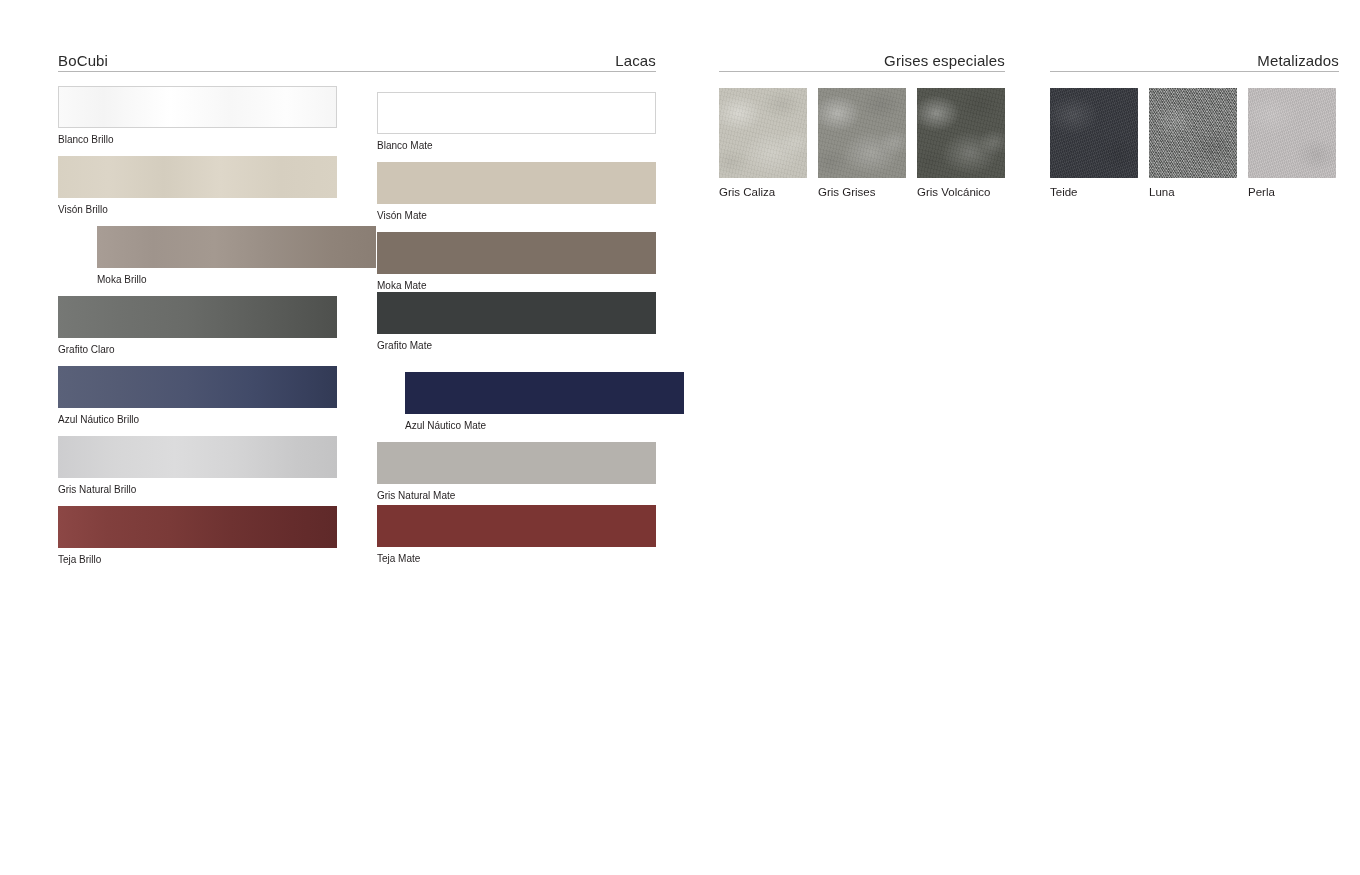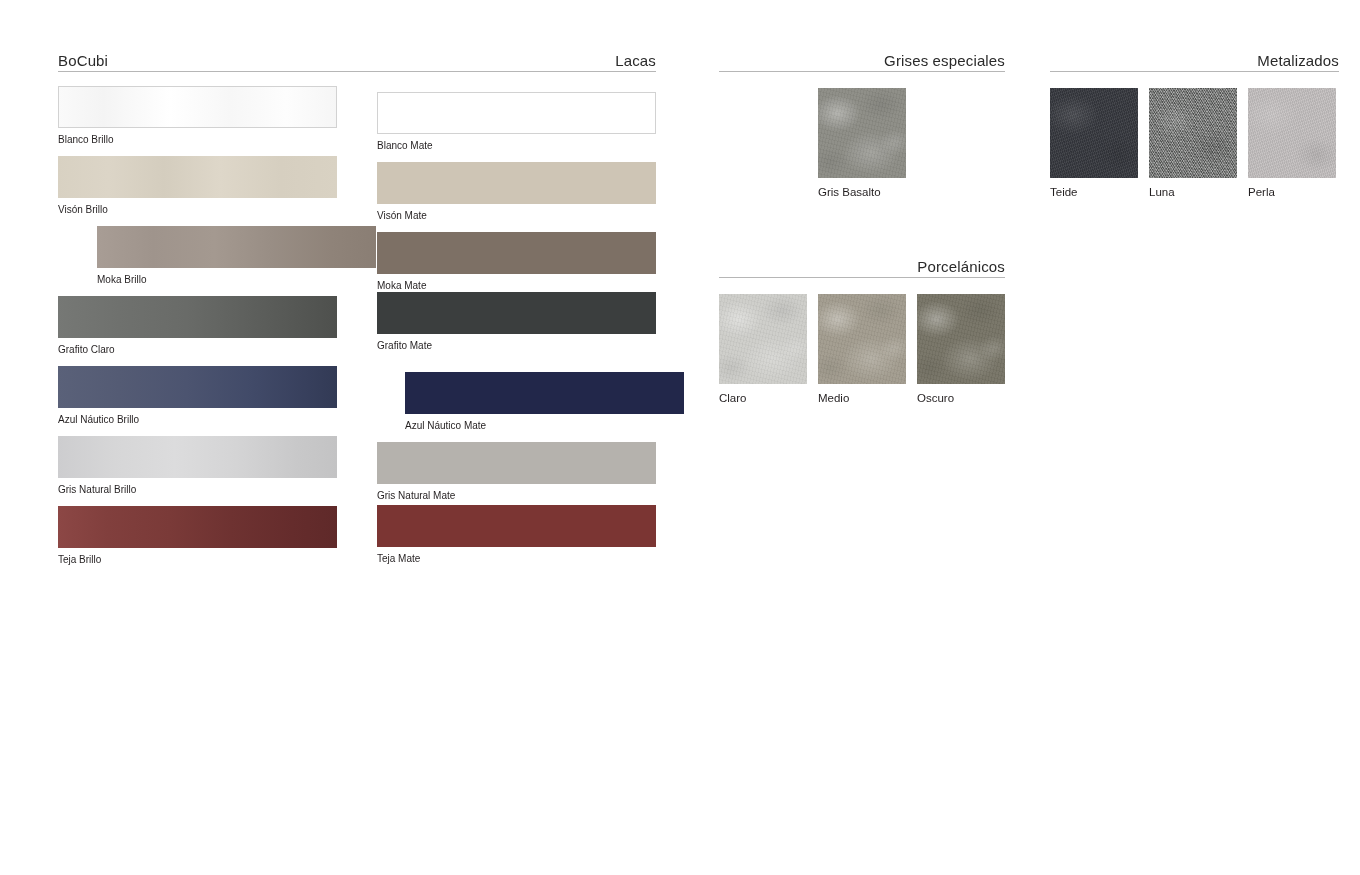--- a/index.html
+++ b/index.html
@@ -208,23 +208,31 @@
         </div>
       </div>
   </div>
 
   <div class="section" style="left:719px; top:42px; width:286px;">
     <div class="section-head">
       <div class="section-title right">Grises especiales</div>
       <div class="section-rule"></div>
     </div>
     <div class="sq-row" id="row-grises" style="left:0; top:46px; height:112px; width:286px;">
+        <div class="sq-item" style="left: 0px;">
+          <div class="sq-chip tex tex-stone" style="background: rgb(195, 193, 183);"></div>
+          <div class="sq-label">Gris Caliza</div>
+        </div>
         <div class="sq-item" style="left: 99px;">
           <div class="sq-chip tex tex-stone" style="background: rgb(138, 138, 131);"></div>
-          <div class="sq-label">Gris Basalto</div>
+          <div class="sq-label">Gris Grises</div>
+        </div>
+        <div class="sq-item" style="left: 198px;">
+          <div class="sq-chip tex tex-stone" style="background: rgb(78, 80, 73);"></div>
+          <div class="sq-label">Gris Volcánico</div>
         </div>
       </div>
   </div>
 
   <div class="section" style="left:1050px; top:42px; width:289px;">
     <div class="section-head">
       <div class="section-title right">Metalizados</div>
       <div class="section-rule"></div>
     </div>
     <div class="sq-row" id="row-metalizados" style="left:0; top:46px; height:112px; width:289px;">
@@ -236,34 +244,14 @@
           <div class="sq-chip tex tex-metal" style="background: rgb(120, 122, 120);"></div>
           <div class="sq-label">Luna</div>
         </div>
         <div class="sq-item" style="left: 198px;">
           <div class="sq-chip tex tex-fine" style="background: rgb(196, 192, 192);"></div>
           <div class="sq-label">Perla</div>
         </div>
       </div>
   </div>
 
-  <div class="section" style="left:719px; top:248px; width:286px;">
-    <div class="section-head">
-      <div class="section-title right">Porcelánicos</div>
-      <div class="section-rule"></div>
-    </div>
-    <div class="sq-row" id="row-porcelanicos" style="left:0; top:46px; height:112px; width:286px;">
-        <div class="sq-item" style="left: 0px;">
-          <div class="sq-chip tex tex-stone" style="background: rgb(205, 205, 201);"></div>
-          <div class="sq-label">Claro</div>
-        </div>
-        <div class="sq-item" style="left: 99px;">
-          <div class="sq-chip tex tex-stone" style="background: rgb(160, 154, 140);"></div>
-          <div class="sq-label">Medio</div>
-        </div>
-        <div class="sq-item" style="left: 198px;">
-          <div class="sq-chip tex tex-stone" style="background: rgb(116, 113, 99);"></div>
-          <div class="sq-label">Oscuro</div>
-        </div>
-      </div>
-  </div>
 
 </div>
 
 </body></html>

